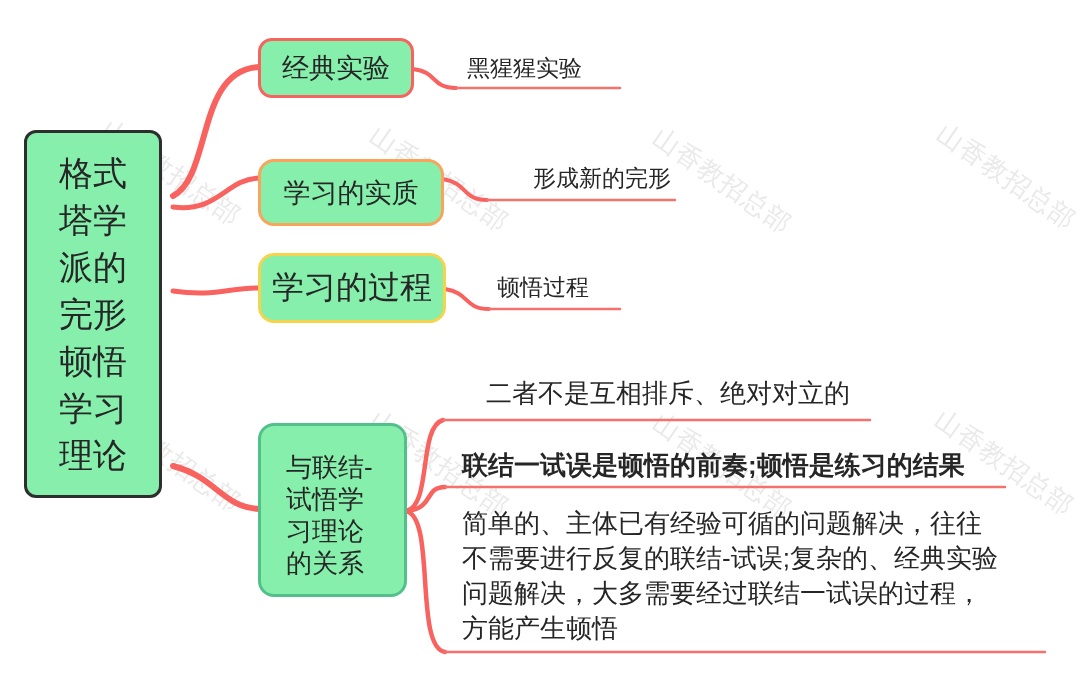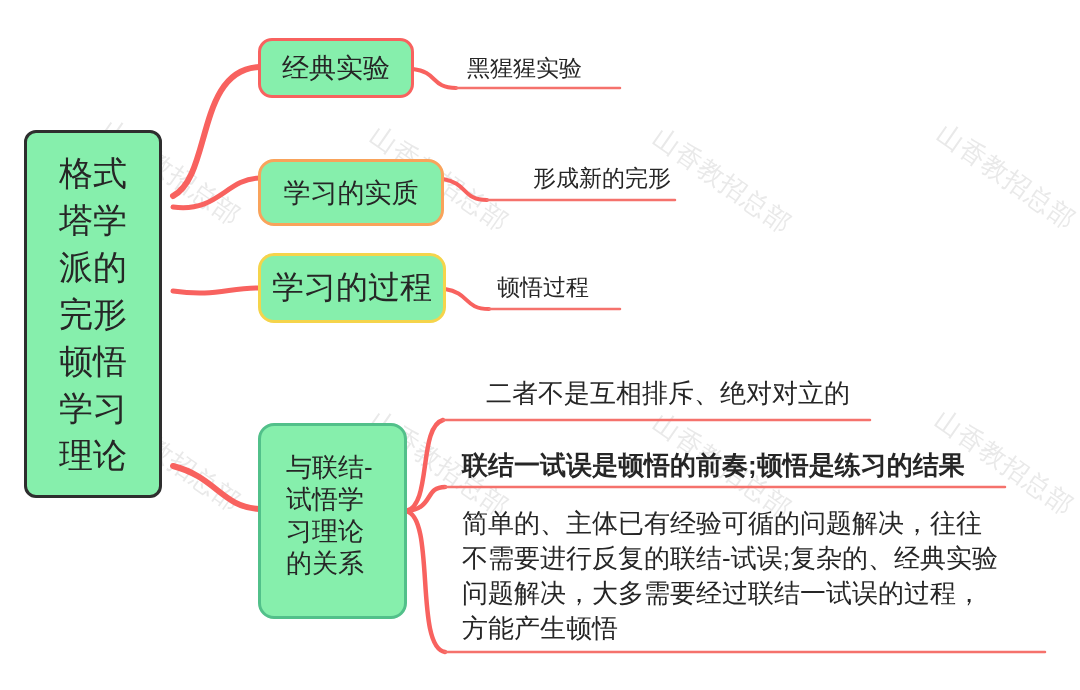--- a/index.html
+++ b/index.html
@@ -23,21 +23,21 @@
   }
   .root{
     left:24px;top:130px;width:138px;height:368px;
     border:3.5px solid #2e2e2e;border-radius:12px;
     font-size:34px;line-height:47px;text-align:center;
   }
   .b1{left:258px;top:38px;width:156px;height:60px;border-color:#f8625f;font-size:27px;border-radius:14px;}
   .b2{left:258px;top:159px;width:186px;height:67px;border-color:#f9a35b;font-size:27px;border-radius:16px;}
   .b3{left:258px;top:253px;width:188px;height:70px;border-color:#f5d44b;font-size:32px;border-radius:16px;}
   .b4{
-    left:258px;top:423px;width:149px;height:196px;border-color:#52c08a;border-radius:16px;
+    left:258px;top:423px;width:149px;height:174px;border-color:#52c08a;border-radius:16px;
     font-size:26px;line-height:32px;justify-content:flex-start;align-items:flex-start;
     padding:25px 0 0 25px;text-align:left;
   }
   
   .leaf{position:absolute;z-index:2;font-size:23px;line-height:30px;white-space:nowrap;}
   .leaf1{left:467px;top:53px;}
   .leaf2{left:500px;top:163px;margin-left:33px;}
   .leaf3{left:497px;top:272px;}
   .sub{position:absolute;z-index:2;font-size:26px;line-height:30px;white-space:nowrap;}
   .sub1{left:462px;top:378px;margin-left:24px;}

